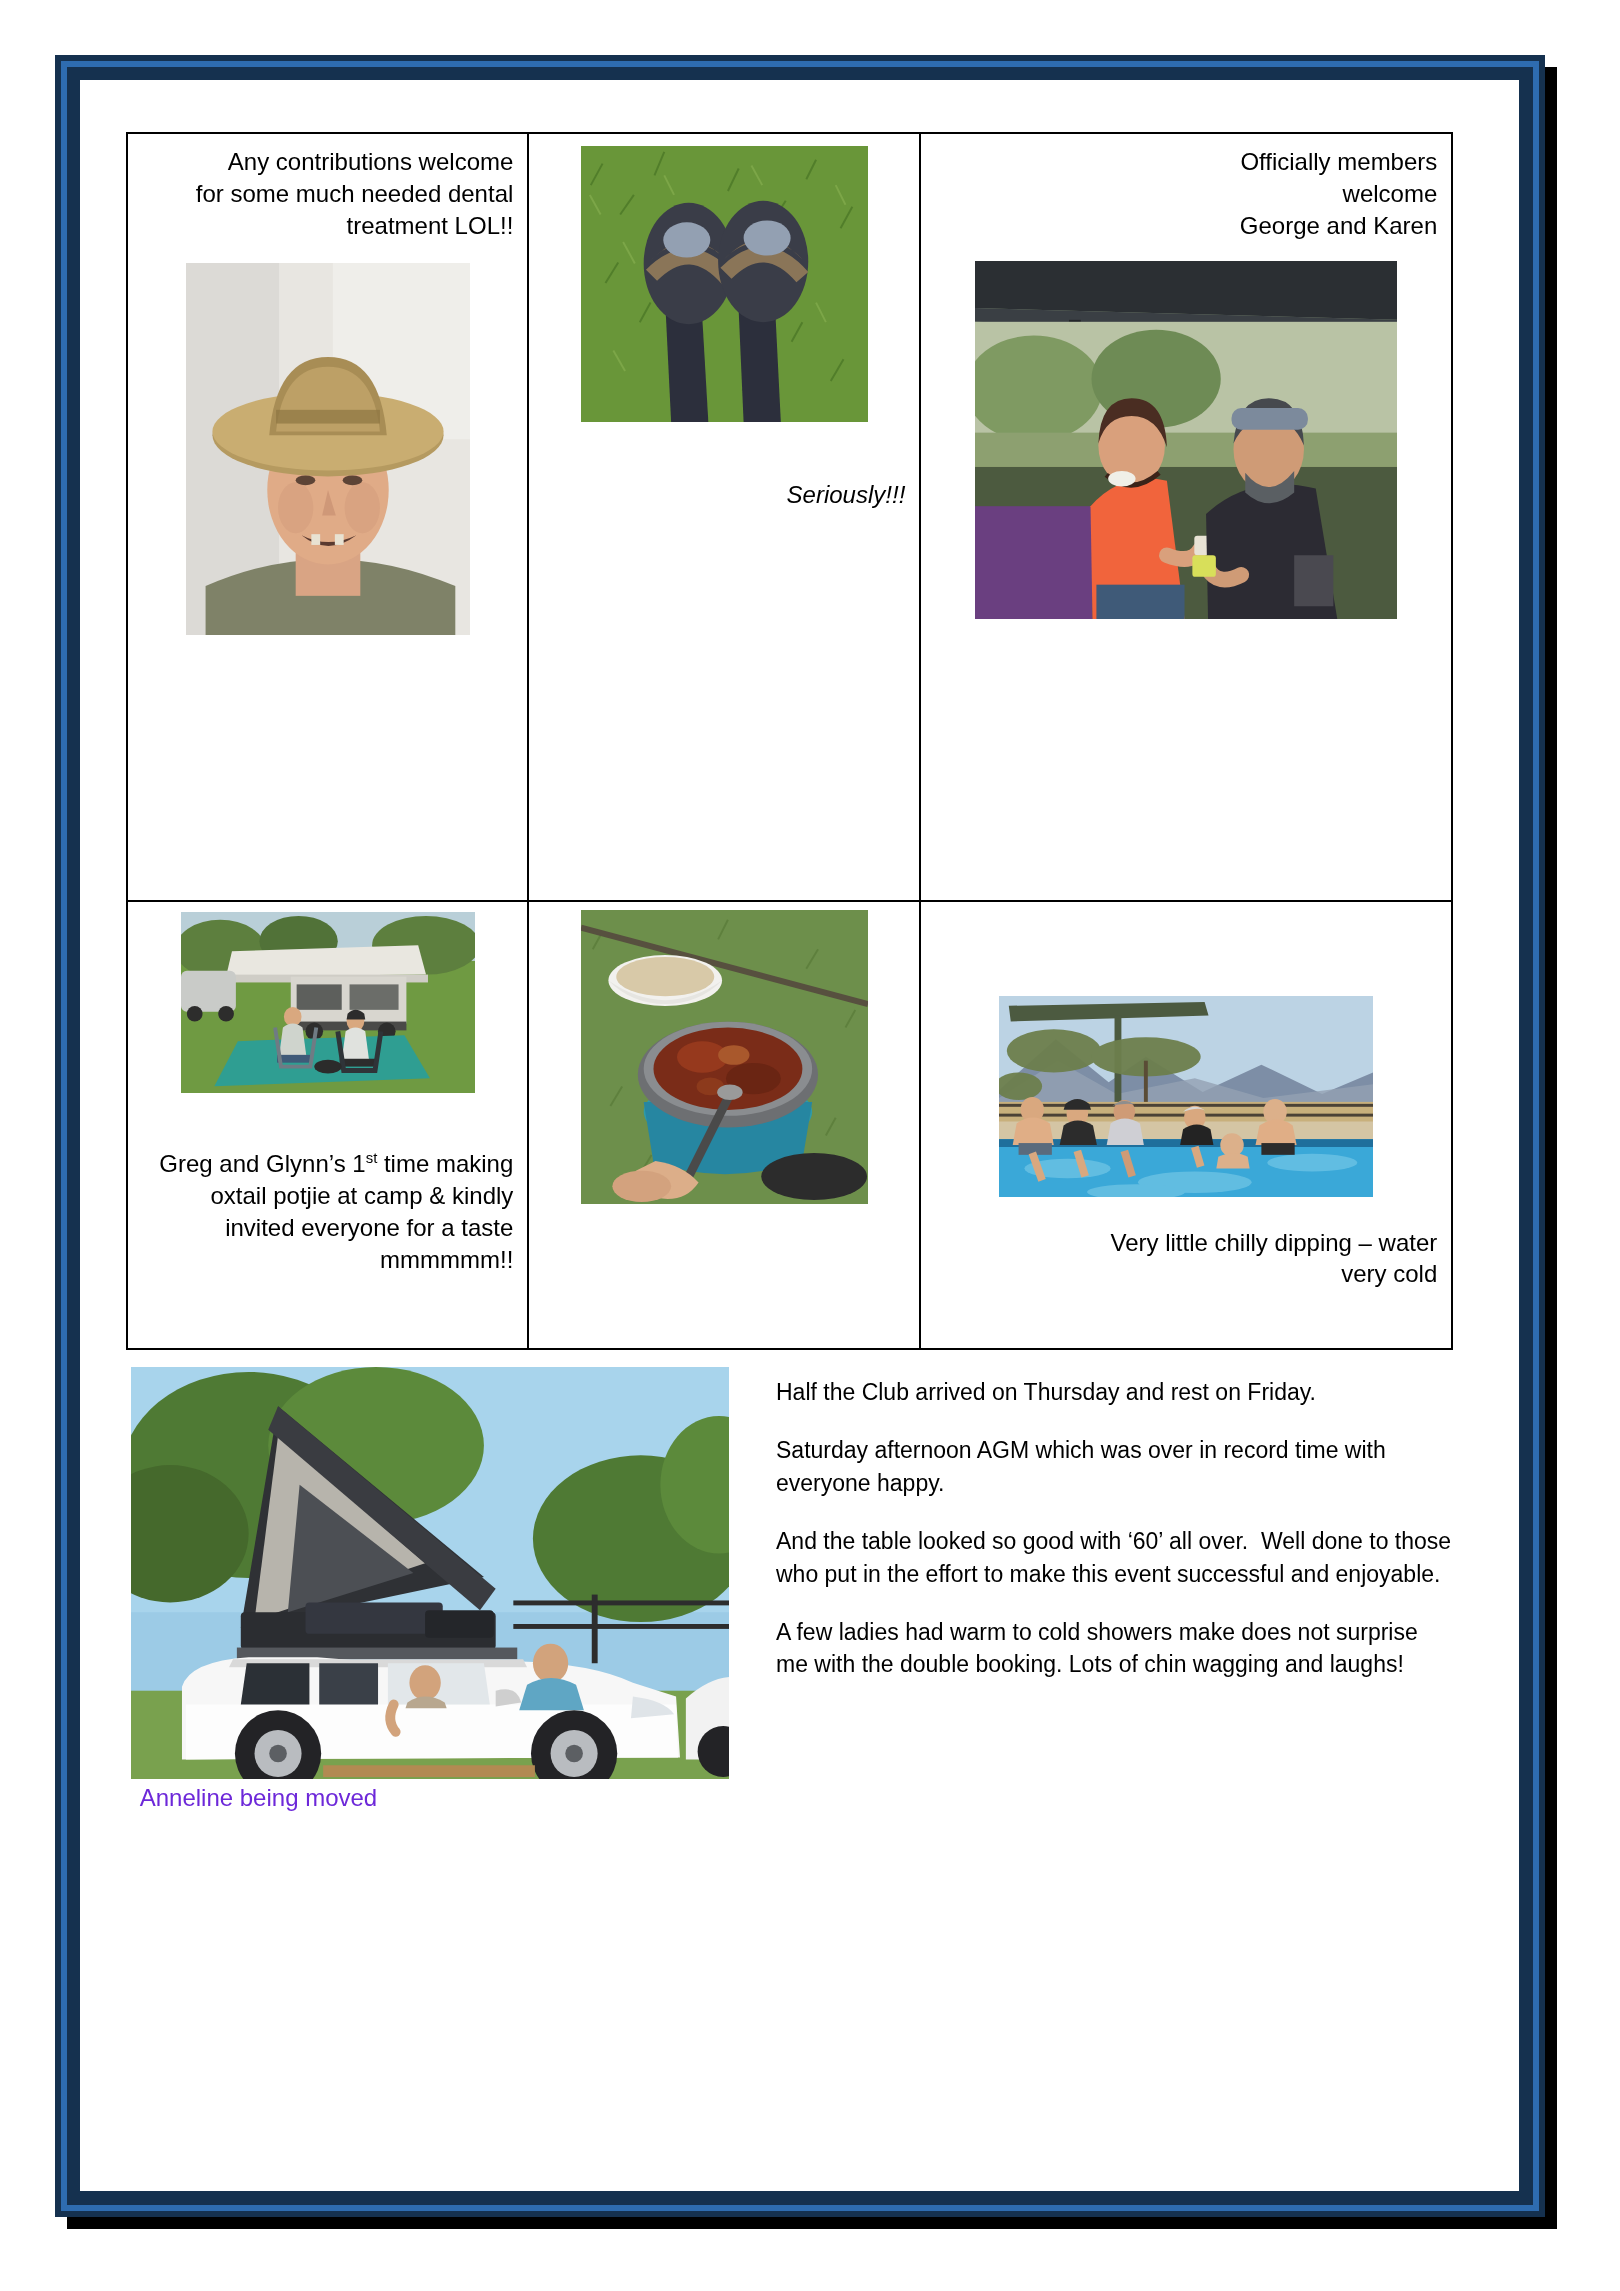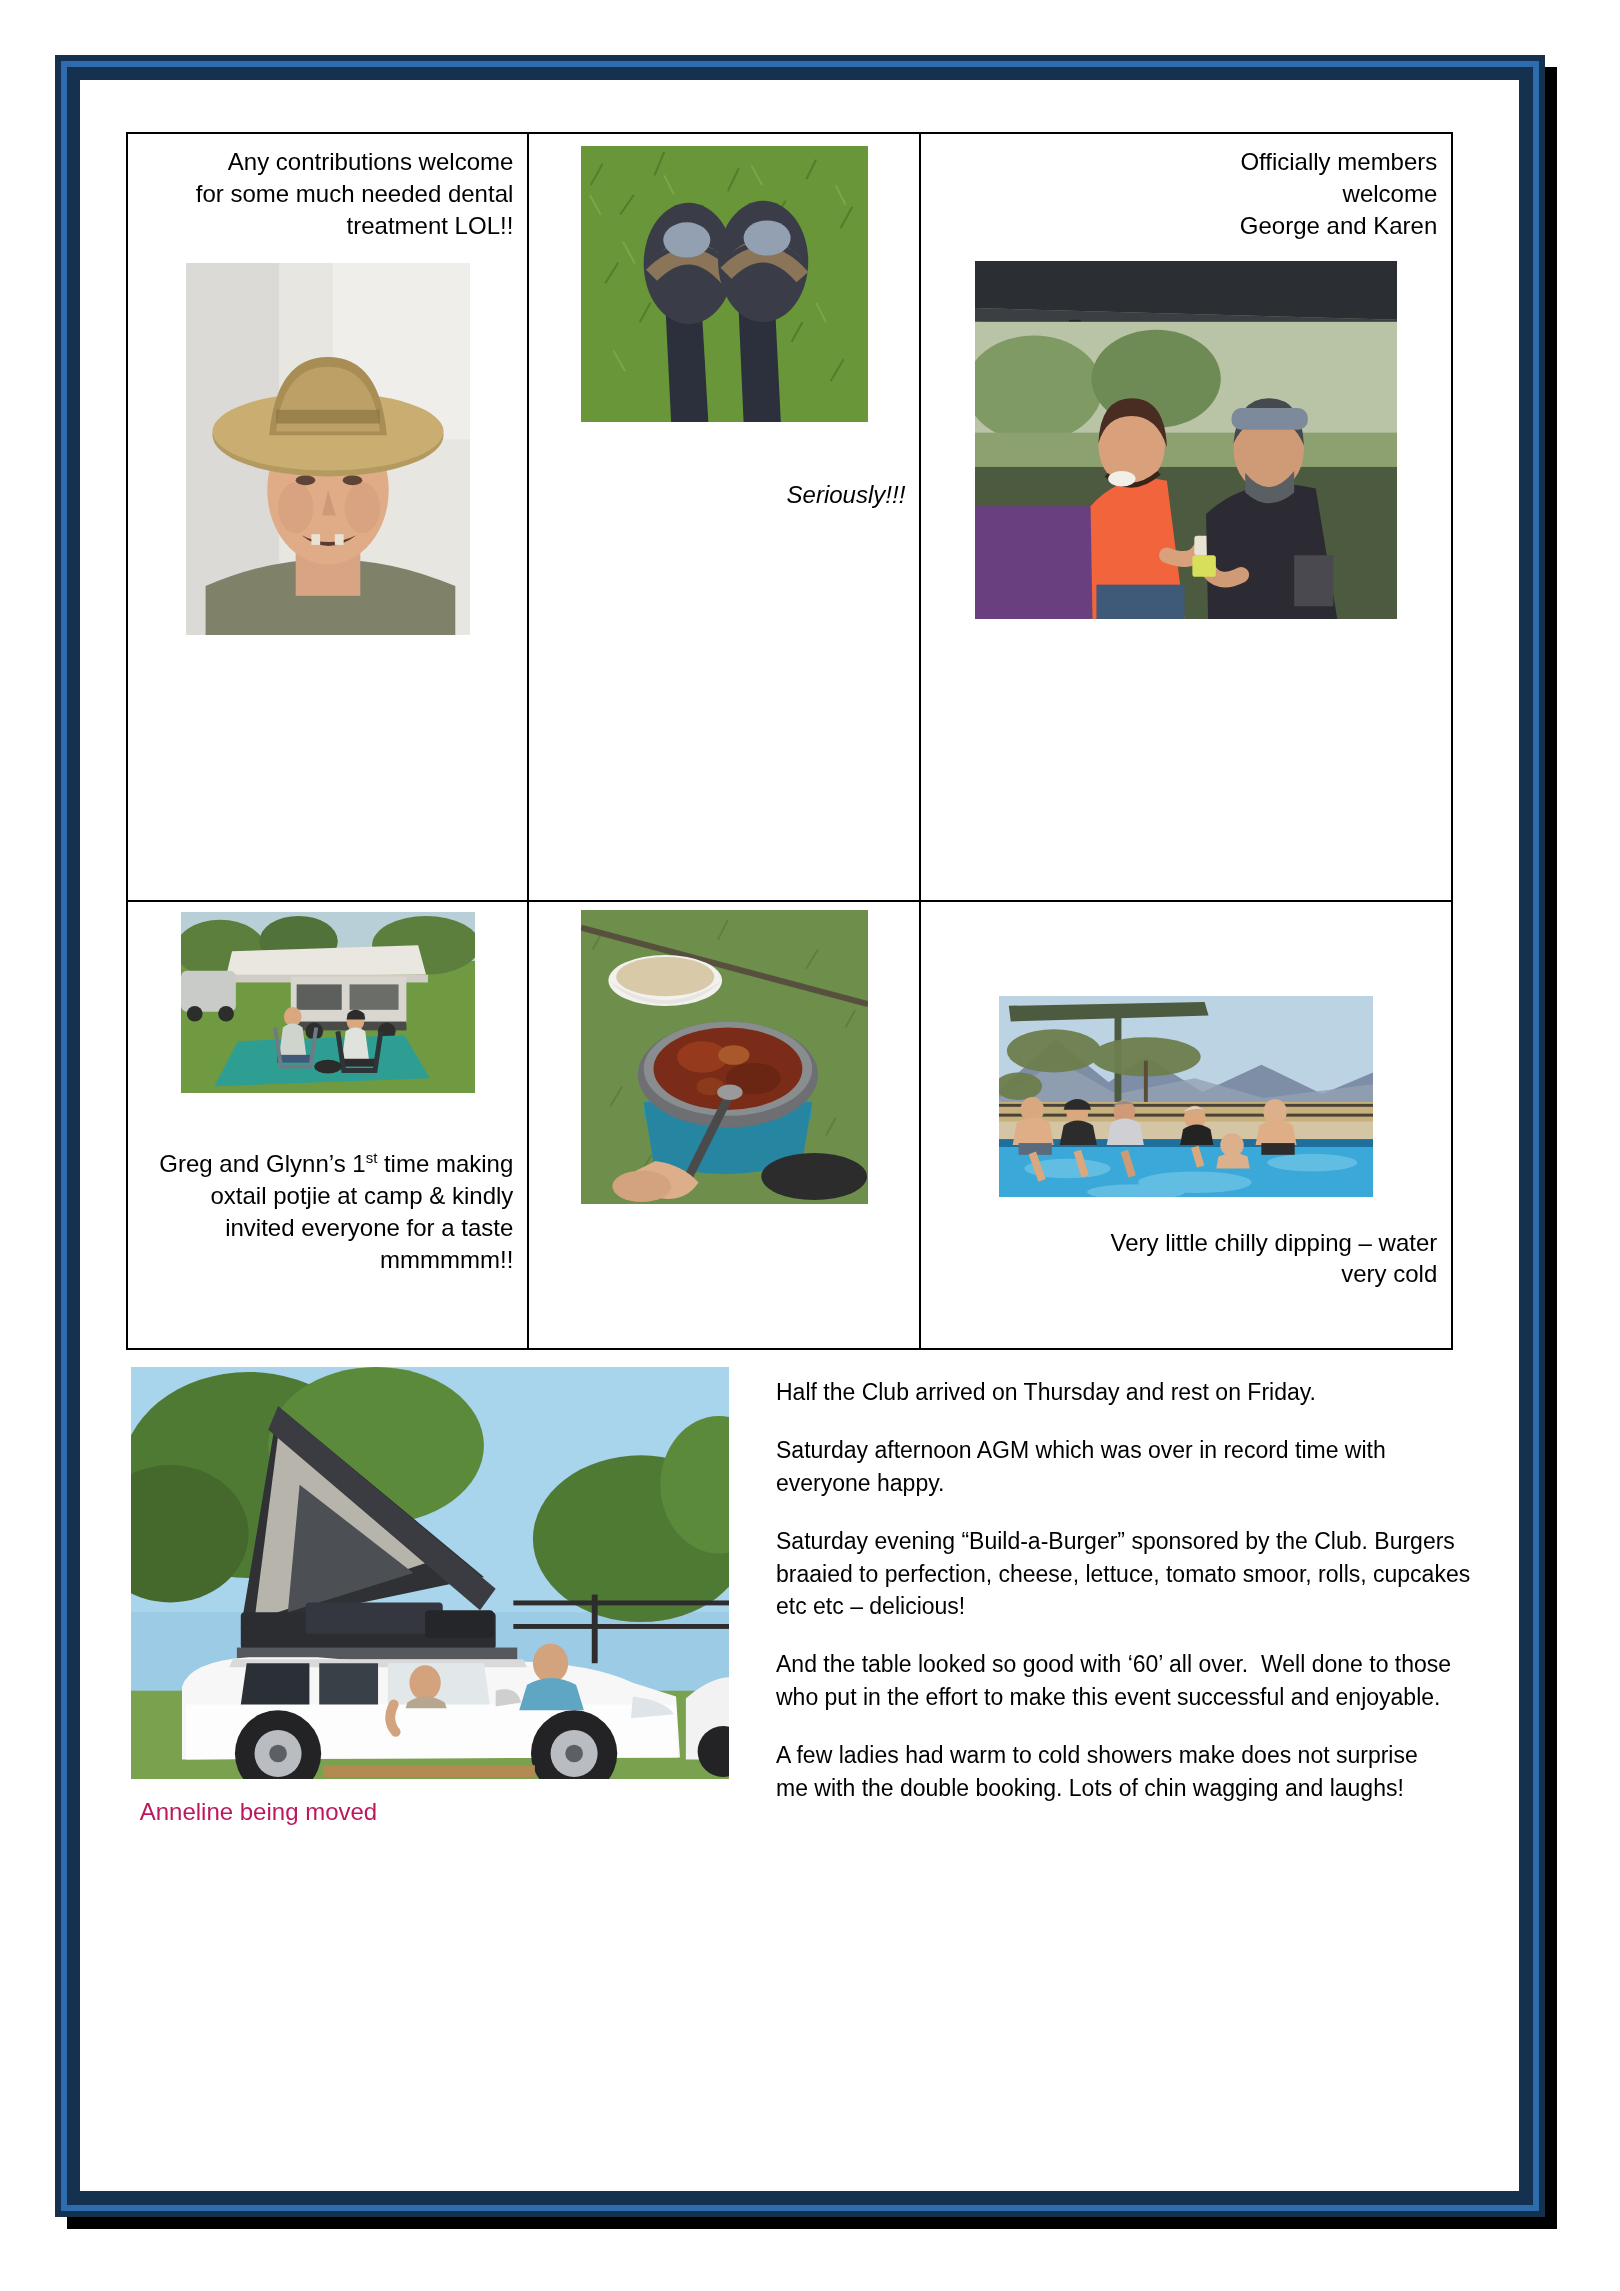--- a/index.html
+++ b/index.html
@@ -97,22 +97,22 @@
   .body-par {
     font-size: 23px;
     line-height: 1.42;
     color: #000000;
     margin: 0 0 25.5px 0;
     text-align: left;
     white-space: pre-wrap;
   }
   .vehicle-caption {
     font-size: 24px;
-    color: #be185d;
-    margin-top: 19px;
+    color: #6d28d9;
+    margin-top: 5px;
     padding-left: 13.7px;
   }
 </style>
 </head>
 <body>
 
 <div id="page">
 
   <div class="frame-shadow"></div>
   <div class="frame-navy"></div>
@@ -500,20 +500,19 @@
 
           <path d="M512 336 q32 4 42 18 l-44 4 z" fill="#dfe4e8"></path>
         </svg>
       </div>
       <div class="vehicle-caption">Anneline being moved</div>
     </div>
 
     <div class="lower-right">
       <p class="body-par">Half the Club arrived on Thursday and rest on Friday.</p>
       <p class="body-par">Saturday afternoon AGM which was over in record time with everyone happy.</p>
-      <p class="body-par">Saturday evening “Build-a-Burger” sponsored by the Club. Burgers braaied to perfection, cheese, lettuce, tomato smoor, rolls, cupcakes etc etc – delicious!</p>
       <p class="body-par">And the table looked so good with ‘60’ all over.  Well done to those who put in the effort to make this event successful and enjoyable.</p>
       <p class="body-par">A few ladies had warm to cold showers make does not surprise    me with the double booking. Lots of chin wagging and laughs!</p>
     </div>
 
   </div>
 </div>
 
 
 </body></html>

